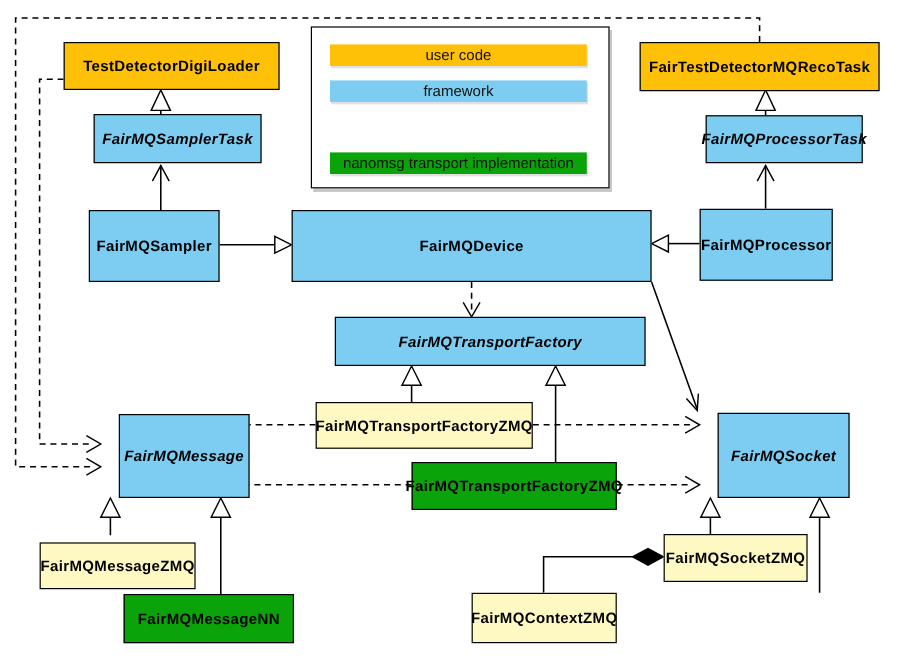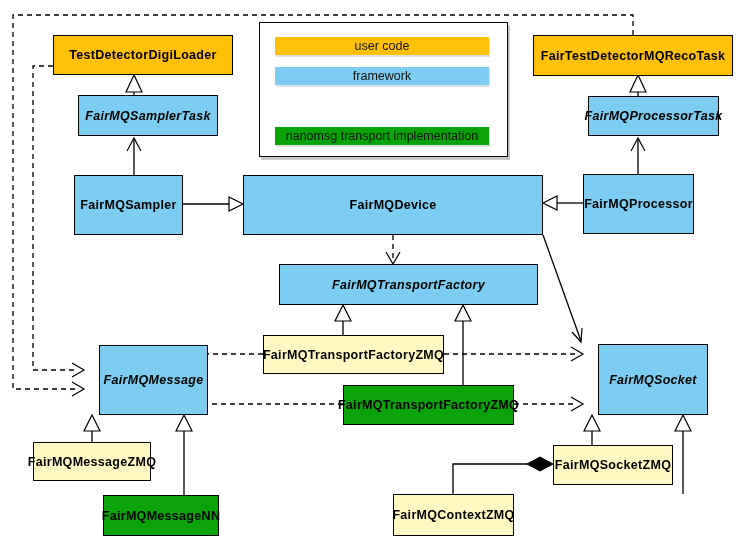--- a/index.html
+++ b/index.html
@@ -161,25 +161,25 @@
     </div>
 
   <div class="cbox bg-blue abstract" style="left:84px;top:345px;width:109px;height:70px">
     <span>FairMQMessage</span>
     </div>
 
   <div class="cbox bg-blue abstract" style="left:583px;top:344px;width:110px;height:71px">
     <span>FairMQSocket</span>
     </div>
 
-  <div class="cbox bg-red" style="left:33px;top:442px;width:118px;height:39px">
+  <div class="cbox bg-red" style="left:33px;top:452px;width:130px;height:39px">
     <span>FairMQMessageZMQ</span>
     </div>
 
-  <div class="cbox bg-green" style="left:103px;top:495px;width:116px;height:41px">
+  <div class="cbox bg-green" style="left:103px;top:495px;width:142px;height:41px">
     <span>FairMQMessageNN</span>
     </div>
 
   <div class="cbox bg-red" style="left:553px;top:445px;width:120px;height:40px">
     <span>FairMQSocketZMQ</span>
     </div>
 
 
   <div class="cbox bg-red" style="left:393px;top:494px;width:121px;height:42px">
     <span>FairMQContextZMQ</span>

